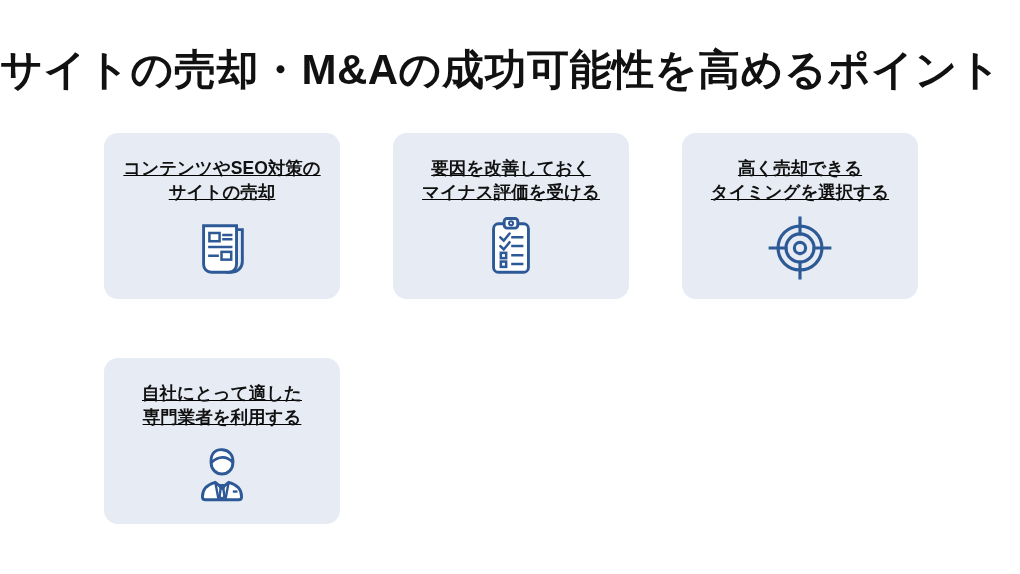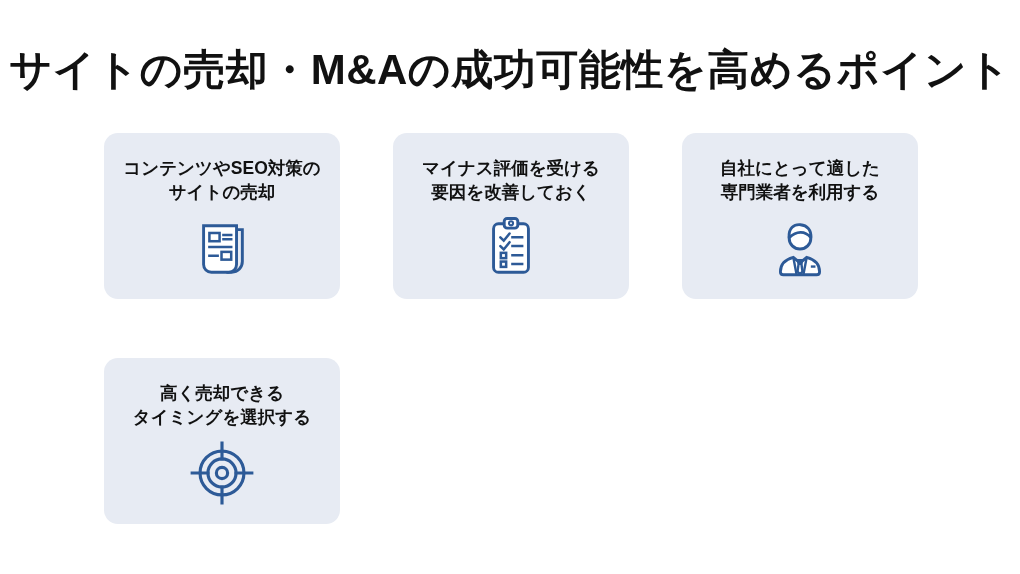--- a/index.html
+++ b/index.html
@@ -9,36 +9,36 @@
   body {
     width: 1020px;
     height: 574px;
     position: relative;
     overflow: hidden;
     background: var(--page-bg, #ffffff);
     font-family: "Liberation Sans", "DejaVu Sans", sans-serif;
   }
   .slide-title {
     padding-top: 42px;
-    text-align: center;
     font-size: 42px;
     font-weight: 700;
     letter-spacing: 0.5px;
     color: var(--title-color, #111111);
     white-space: nowrap;
   }
   .cards-grid {
     position: absolute;
     left: 104px;
     top: 133px;
     display: grid;
     grid-template-columns: repeat(3, 236px);
     grid-auto-rows: 166px;
     column-gap: 53px;
     row-gap: 59px;
+    text-decoration: underline;
   }
   .card {
     background: var(--card-bg, #e7ebf3);
     border-radius: 14px;
     display: flex;
     flex-direction: column;
     align-items: center;
   }
   .card-title {
     height: 50px;
@@ -87,35 +87,50 @@
           <rect x="31.5" y="36" width="10" height="8"></rect>
         </g>
       </svg>
     </div>
   </div>
 
 
 
   <div class="card">
     <div class="card-title">
+      <span>要因を改善しておく</span>
       <span>マイナス評価を受ける</span>
-      <span>要因を改善しておく</span>
     </div>
     <div class="card-icon">
       <svg width="62" height="68" viewBox="0 0 64 70" fill="none" stroke="currentColor" stroke-width="3" stroke-linecap="square">
         <rect x="14" y="10" width="36" height="50" rx="5" fill="var(--icon-fill,#ffffff)"></rect>
         <rect x="25" y="4.5" width="14" height="10" rx="3" fill="var(--icon-fill,#ffffff)"></rect>
         <circle cx="32" cy="9.5" r="2.1" stroke-width="2.2"></circle>
         <g stroke-width="2.6">
           <path d="M21 24 l3.5 3.5 l6 -7.5" fill="none" stroke-linecap="round"></path>
           <path d="M21 33 l3.5 3.5 l6 -7.5" fill="none" stroke-linecap="round"></path>
           <rect x="21.5" y="40" width="5.5" height="5.5"></rect>
           <rect x="21.5" y="49" width="5.5" height="5.5"></rect>
           <path d="M33.5 24 H43.5 M33.5 33 H43.5 M33.5 42.5 H43.5 M33.5 51.5 H43.5"></path>
         </g>
+      </svg>
+    </div>
+  </div>
+
+  <div class="card">
+    <div class="card-title">
+      <span>高く売却できる</span>
+      <span>タイミングを選択する</span>
+    </div>
+    <div class="card-icon">
+      <svg width="72" height="72" viewBox="0 0 64 64" fill="none" stroke="currentColor" stroke-width="2.8" stroke-linecap="square">
+        <circle cx="32" cy="32" r="19.5"></circle>
+        <circle cx="32" cy="32" r="12.5"></circle>
+        <circle cx="32" cy="32" r="5"></circle>
+        <path d="M32 5.5 V19.5 M32 44.5 V58.5 M5.5 32 H19.5 M44.5 32 H58.5"></path>
       </svg>
     </div>
   </div>
 
   <div class="card">
     <div class="card-title">
       <span>自社にとって適した</span>
       <span>専門業者を利用する</span>
     </div>
     <div class="card-icon">
@@ -126,28 +141,13 @@
         <g stroke-width="2.3">
           <path d="M25.5 41 L28.7 58 M38.5 41 L35.3 58"></path>
           <path d="M29.8 43.8 H34.2 L33.3 47 H30.7 Z"></path>
           <path d="M30.7 47 H33.3 L34.4 54.8 L32 57.4 L29.6 54.8 Z"></path>
           <path d="M42.5 50 H47"></path>
         </g>
       </svg>
     </div>
   </div>
 
-  <div class="card">
-    <div class="card-title">
-      <span>高く売却できる</span>
-      <span>タイミングを選択する</span>
-    </div>
-    <div class="card-icon">
-      <svg width="72" height="72" viewBox="0 0 64 64" fill="none" stroke="currentColor" stroke-width="2.8" stroke-linecap="square">
-        <circle cx="32" cy="32" r="19.5"></circle>
-        <circle cx="32" cy="32" r="12.5"></circle>
-        <circle cx="32" cy="32" r="5"></circle>
-        <path d="M32 5.5 V19.5 M32 44.5 V58.5 M5.5 32 H19.5 M44.5 32 H58.5"></path>
-      </svg>
-    </div>
-  </div>
-
 </div>
 
 </body></html>

